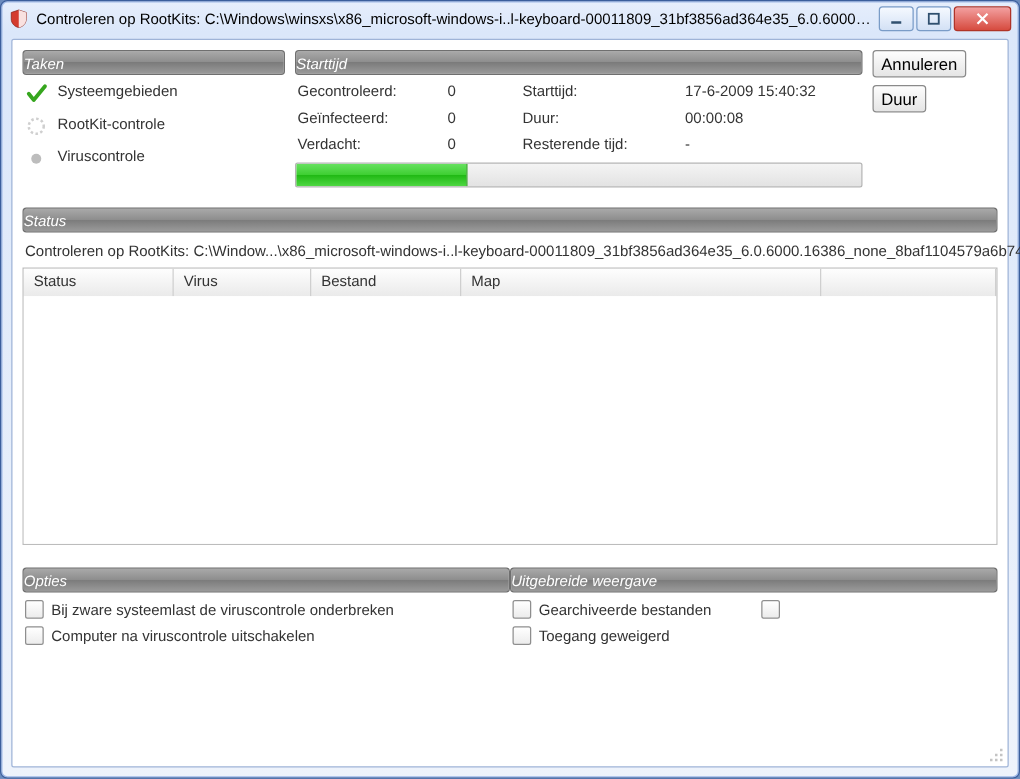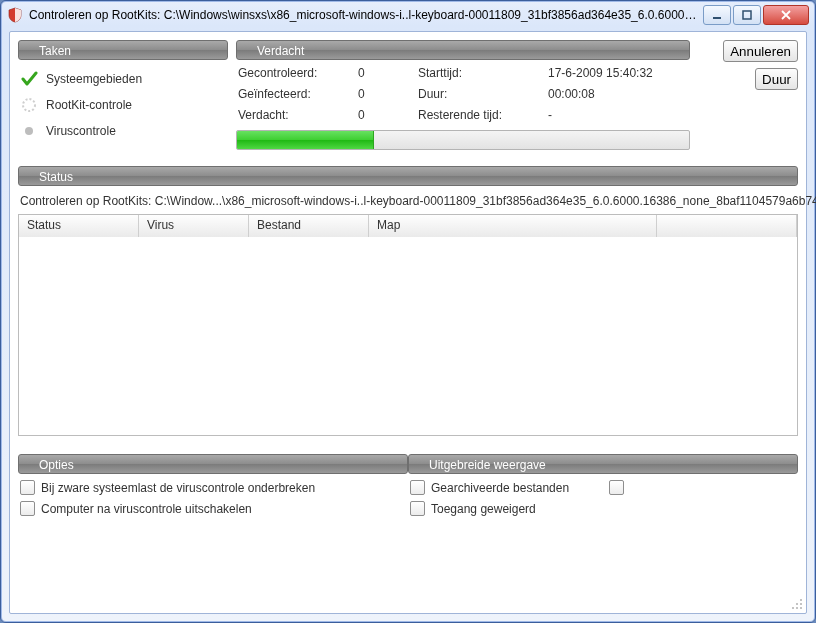--- a/index.html
+++ b/index.html
@@ -6,30 +6,30 @@
   .window{width:816px;height:623px;background:linear-gradient(to bottom,#e6eefc 0%,#dbe7fa 4%,#eef3fb 100%);border:1px solid #3b5e9c;border-radius:6px;box-sizing:border-box;position:relative;box-shadow:0 0 0 1px #9fb9e8 inset;}
   .titlebar{height:28px;display:flex;align-items:center;padding:0 6px;gap:6px;}
   .title-icon{width:16px;height:16px;flex:none;}
   .title-text{flex:1;color:#000;white-space:nowrap;overflow:hidden;text-overflow:ellipsis;}
   .winbtns{display:flex;gap:2px;}
   .winbtn{width:26px;height:18px;border:1px solid #7a9cc7;border-radius:3px;background:linear-gradient(#f5f9ff,#d3e1f5);display:flex;align-items:center;justify-content:center;cursor:default;}
   .winbtn.close{width:44px;background:linear-gradient(#f3a0a0,#d64b3f);border-color:#b03428;color:#fff;}
   .winbtn svg{display:block;}
   .client{position:absolute;left:8px;right:8px;top:30px;bottom:8px;background:#fff;border:1px solid #9fb4d8;border-radius:2px;padding:8px;box-sizing:border-box;}
   .row{display:flex;gap:8px;}
-  .panel-hdr{height:20px;line-height:20px;padding:0 20px;color:#fff;border:1px solid #6f6f6f;border-radius:3px;background:linear-gradient(to bottom,#a9a9a9 0%,#8d8d8d 49%,#7b7b7b 50%,#9a9a9a 100%);box-sizing:border-box;}
+  .panel-hdr{height:20px;line-height:20px;padding:0 0;color:#fff;border:1px solid #6f6f6f;border-radius:3px;background:linear-gradient(to bottom,#a9a9a9 0%,#8d8d8d 49%,#7b7b7b 50%,#9a9a9a 100%);box-sizing:border-box;font-style:italic;}
   .tasks{width:210px;}
   .task-list{padding:6px 2px 0 2px;}
-  .task{display:flex;align-items:center;gap:8px;height:26px;}
+  .task{display:flex;align-items:flex-start;gap:8px;height:26px;}
   .task .ic{width:18px;height:18px;flex:none;display:flex;align-items:center;justify-content:center;}
   .progress{flex:1;}
   .prog-grid{display:grid;grid-template-columns:120px 60px 130px 1fr;row-gap:7px;padding:6px 2px 8px 2px;}
   .pbar{height:18px;border:1px solid #b4b4b4;border-radius:2px;background:linear-gradient(#f4f4f4,#e3e3e3);position:relative;overflow:hidden;}
   .pfill{position:absolute;left:0;top:0;bottom:0;background:linear-gradient(to bottom,#67e160 0%,#3ecf32 49%,#1fb813 50%,#4fd843 100%);border-right:1px solid #2da51f;}
-  .btns{width:100px;display:flex;flex-direction:column;gap:6px;align-items:flex-end;}
+  .btns{width:100px;display:flex;flex-direction:column;gap:6px;align-items:flex-start;}
   .btn{height:22px;border:1px solid #8a8a8a;border-radius:3px;background:linear-gradient(#fdfdfd,#e5e5e5);cursor:default;}
   .status-sec{margin-top:16px;}
   .status-line{padding:8px 2px 6px 2px;color:#333;white-space:nowrap;}
   .table{border:1px solid #bcbcbc;height:220px;display:flex;flex-direction:column;}
   .thead{display:flex;height:22px;background:linear-gradient(#fefefe,#eaeaea);}
   .th{border-right:1px solid #cfcfcf;padding:3px 8px;box-sizing:border-box;color:#333;}
   .tbody{flex:1;background:#fff;}
   .bottom{display:flex;margin-top:18px;}
   .bcol{flex:1;}
   .opts{padding:6px 2px 0 2px;display:grid;grid-template-columns:1fr 1fr;row-gap:6px;column-gap:12px;text-align:right;}
@@ -97,21 +97,21 @@
               <svg viewBox="0 0 18 18">
                   <circle cx="9" cy="9" r="4" fill="#bdbdbd"></circle>
                 </svg>
             </span>
             <span>Viruscontrole</span>
           </div>
         </div>
       </div>
 
       <div class="progress">
-        <div class="panel-hdr">Verdacht</div>
+        <div class="panel-hdr">Starttijd</div>
         <div class="prog-grid">
           <div>Gecontroleerd:</div>
           <div>0</div>
           <div>Starttijd:</div>
           <div>17-6-2009 15:40:32</div>
 
           <div>Geïnfecteerd:</div>
           <div>0</div>
           <div>Duur:</div>
           <div>00:00:08</div>

